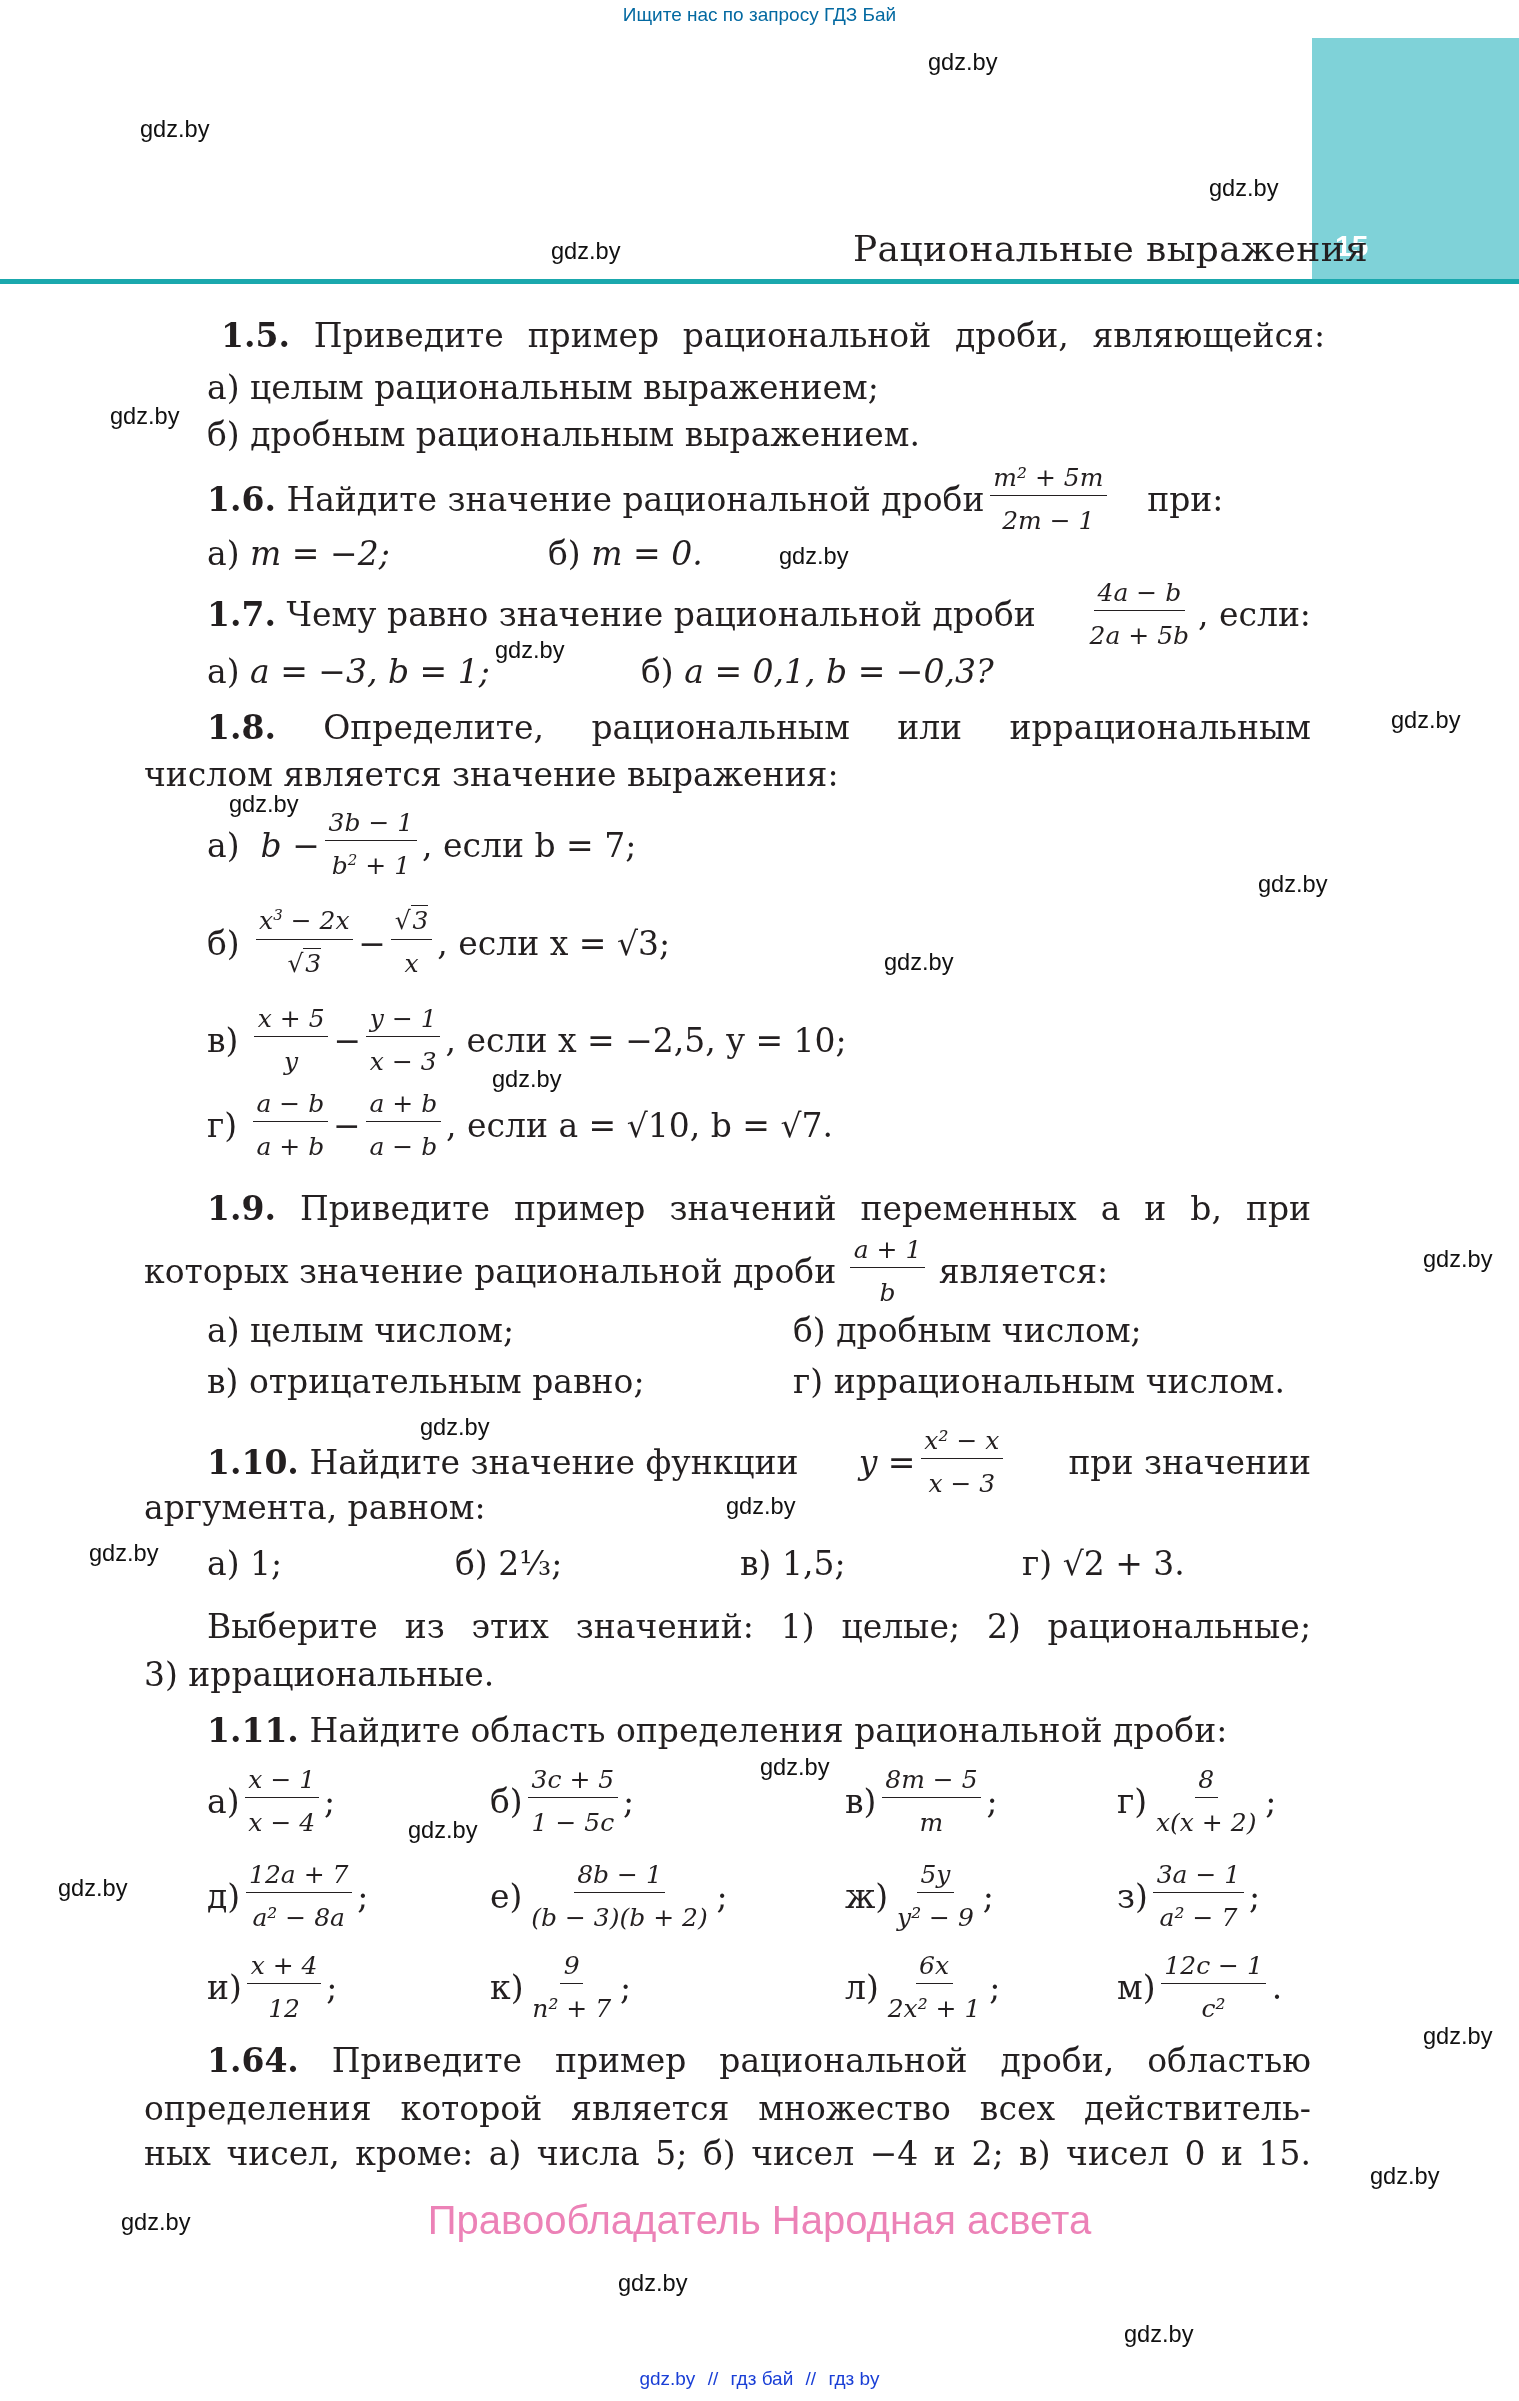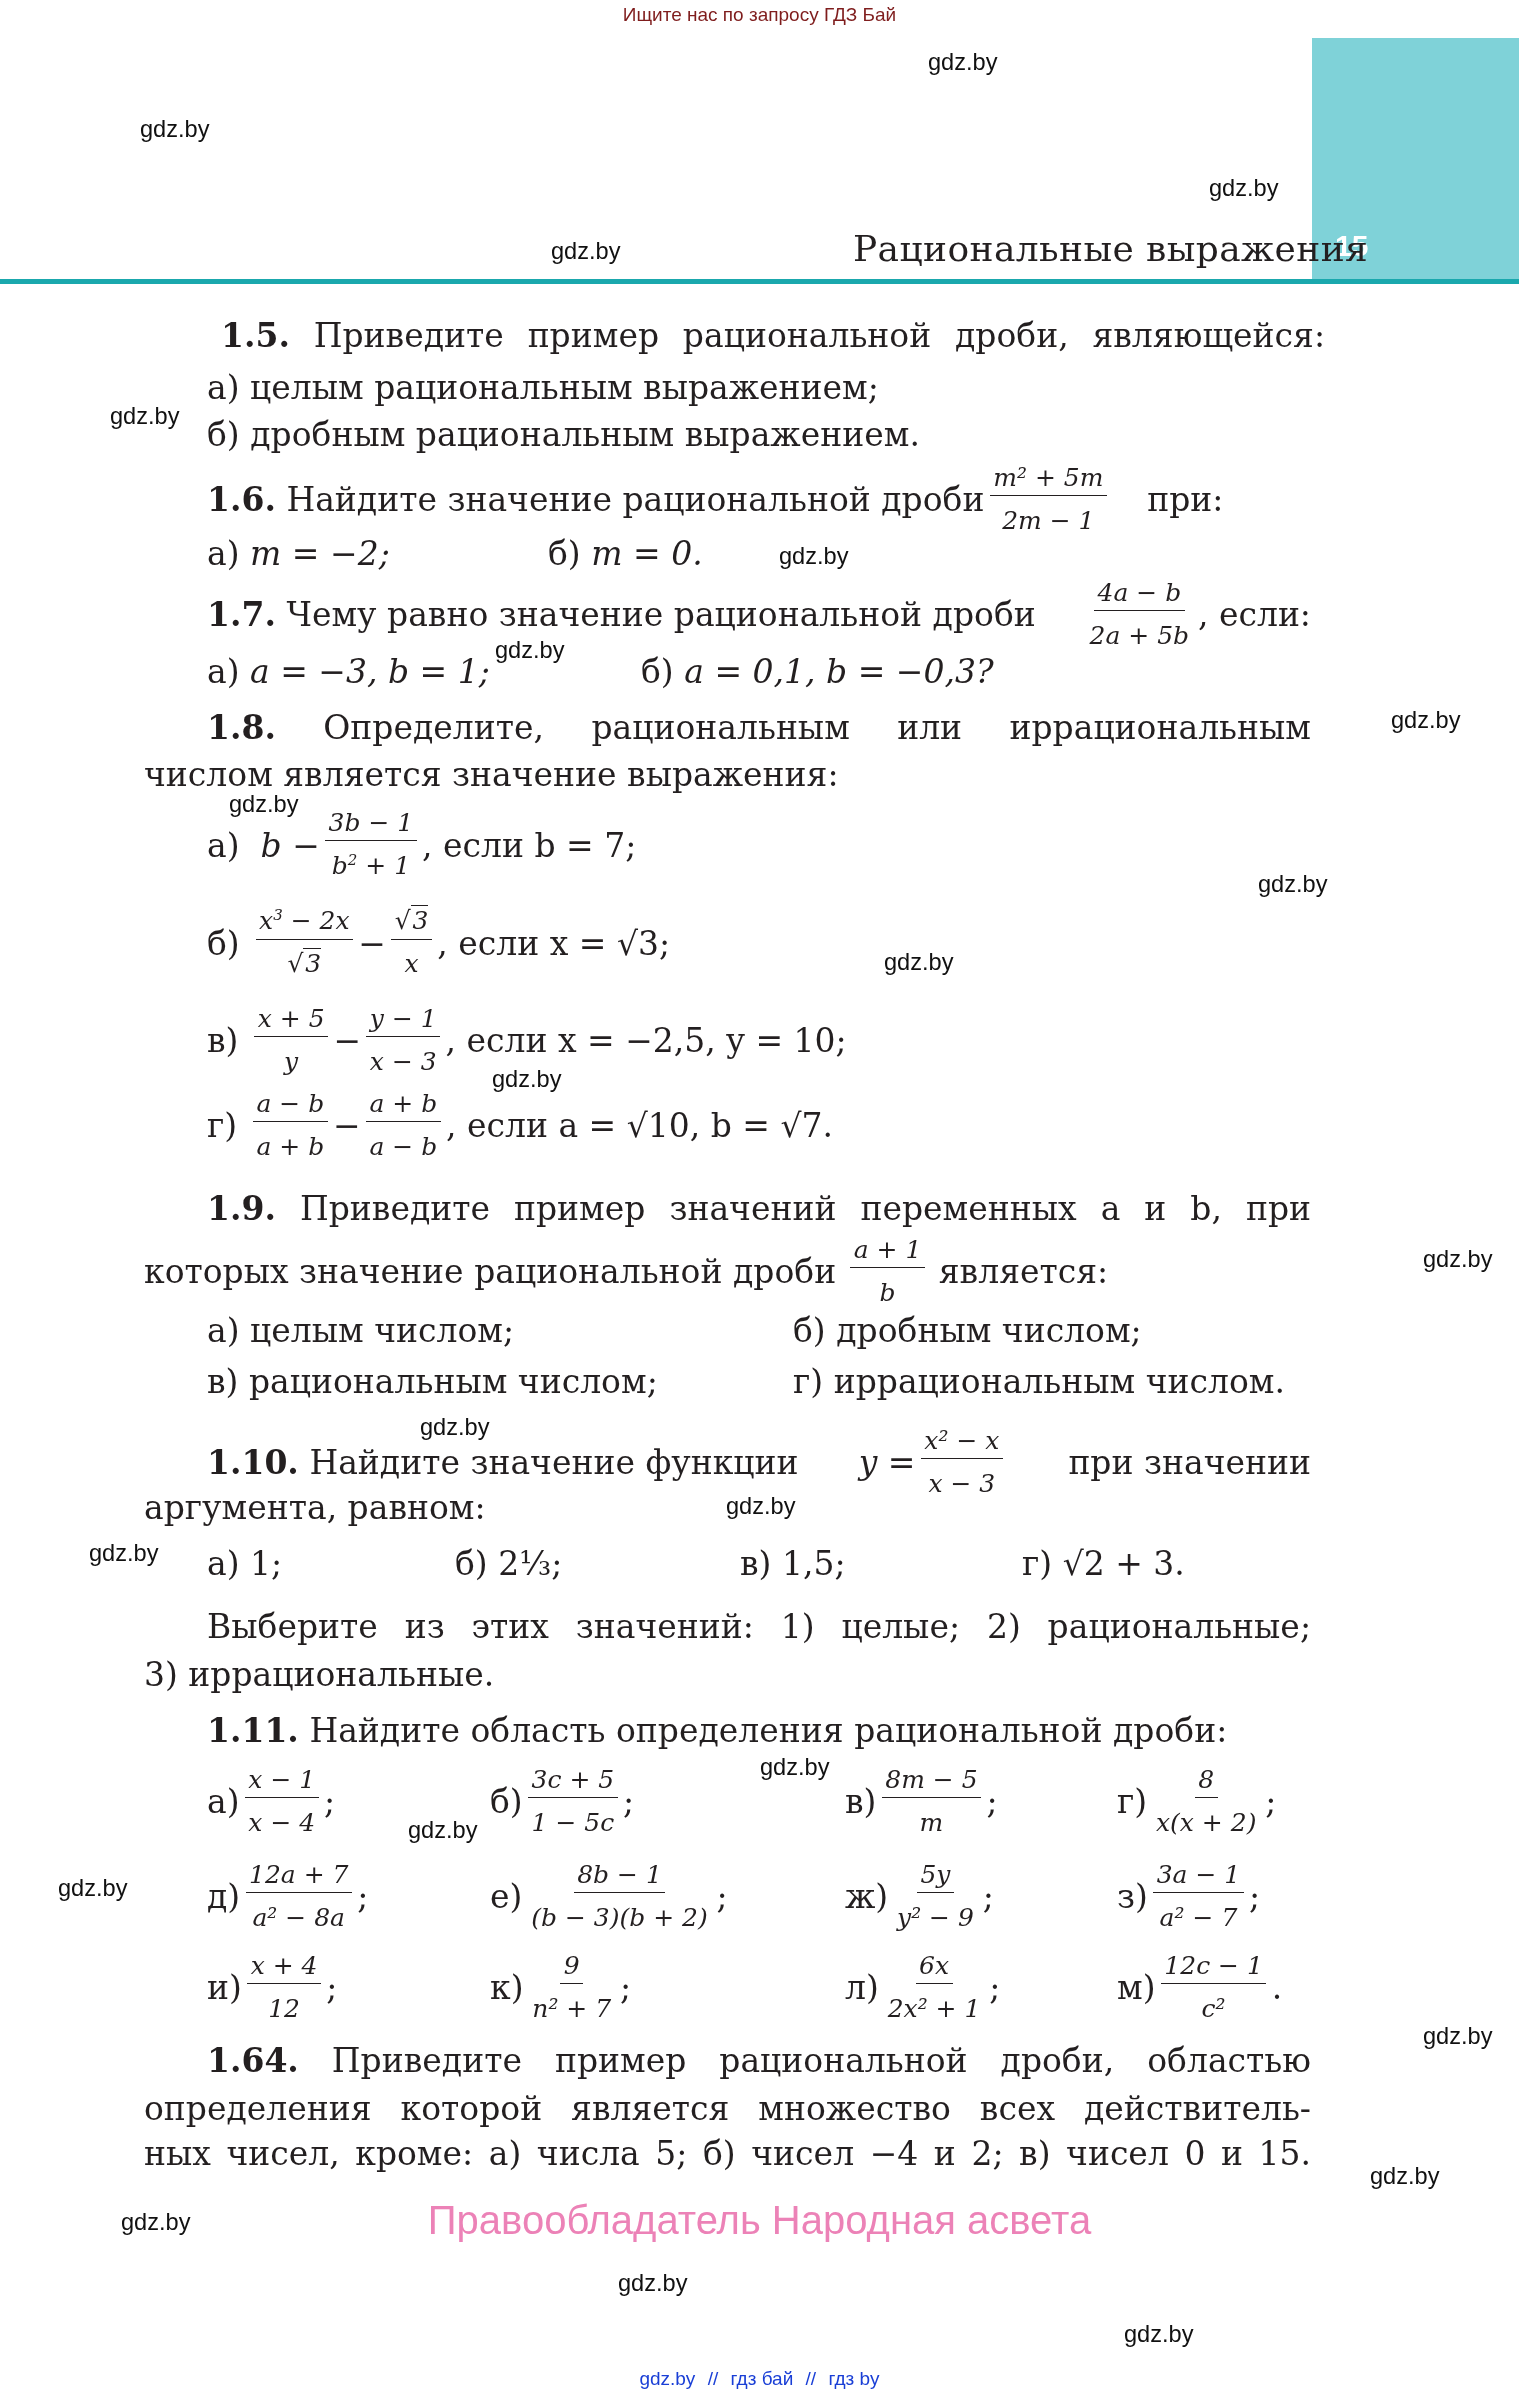--- a/index.html
+++ b/index.html
@@ -3,21 +3,21 @@
 <meta charset="utf-8">
 <style>
   html, body { margin: 0; padding: 0; }
   body {
     width: 1519px; height: 2401px; position: relative; background: #ffffff;
     font-family: "DejaVu Serif", "Liberation Serif", serif; color: #231f20;
     overflow: hidden;
   }
   .wm { position: absolute; font-family: "Liberation Sans", sans-serif; font-size: 23.6px; color: #111; }
   .top-banner { position: absolute; left: 0; width: 100%; top: 3.5px; text-align: center;
-    font-family: "Liberation Sans", sans-serif; font-size: 19px; color: #7f1d1d; }
+    font-family: "Liberation Sans", sans-serif; font-size: 19px; color: #0369a1; }
   .teal-block { position: absolute; left: 1312px; top: 38px; width: 207px; height: 243px; background: #7fd2d8; }
   .page-num { position: absolute; left: 1335px; top: 229px; font-family: "Liberation Sans", sans-serif;
     font-size: 30px; font-weight: bold; color: #ffffff; }
   .header-rule { position: absolute; left: 0; top: 279px; width: 1519px; height: 5.3px; background: #1aa8ad; }
   .running-head { position: absolute; left: 853px; top: 228px; font-size: 36px; letter-spacing: 0.4px; }
 
   .line { position: absolute; font-size: 33px; white-space: nowrap; line-height: 1; }
   .just { text-align: justify; text-align-last: justify; }
   .num { font-weight: bold; }
   .it { font-style: italic; }
@@ -161,21 +161,21 @@
 <div class="line" style="left:144px;top:1236px;display:flex;align-items:center">
   <span>которых значение рациональной дроби</span>
   <span class="frac it" style="margin:0 14px">
       <span class="n">a + 1</span>
       <span class="d">b</span>
     </span>
   <span>является:</span>
 </div>
 <div class="line" style="left:207px;top:1314px">а) целым числом;</div>
 <div class="line" style="left:793px;top:1314px">б) дробным числом;</div>
-<div class="line" style="left:207px;top:1365px">в) рациональным числом;</div>
+<div class="line" style="left:207px;top:1365px">в) отрицательным равно;</div>
 <div class="line" style="left:793px;top:1365px">г) иррациональным числом.</div>
 
 <div class="line" style="left:207px;top:1427px;width:1104px;display:flex;align-items:center;justify-content:space-between">
   <span><span class="num">1.10.</span>
   <span>Найдите значение функции</span></span>
   <span style="display:flex;align-items:center">
     <span class="it">y =</span>
     <span class="frac it">
         <span class="n">x² − x</span>
         <span class="d">x − 3</span>

